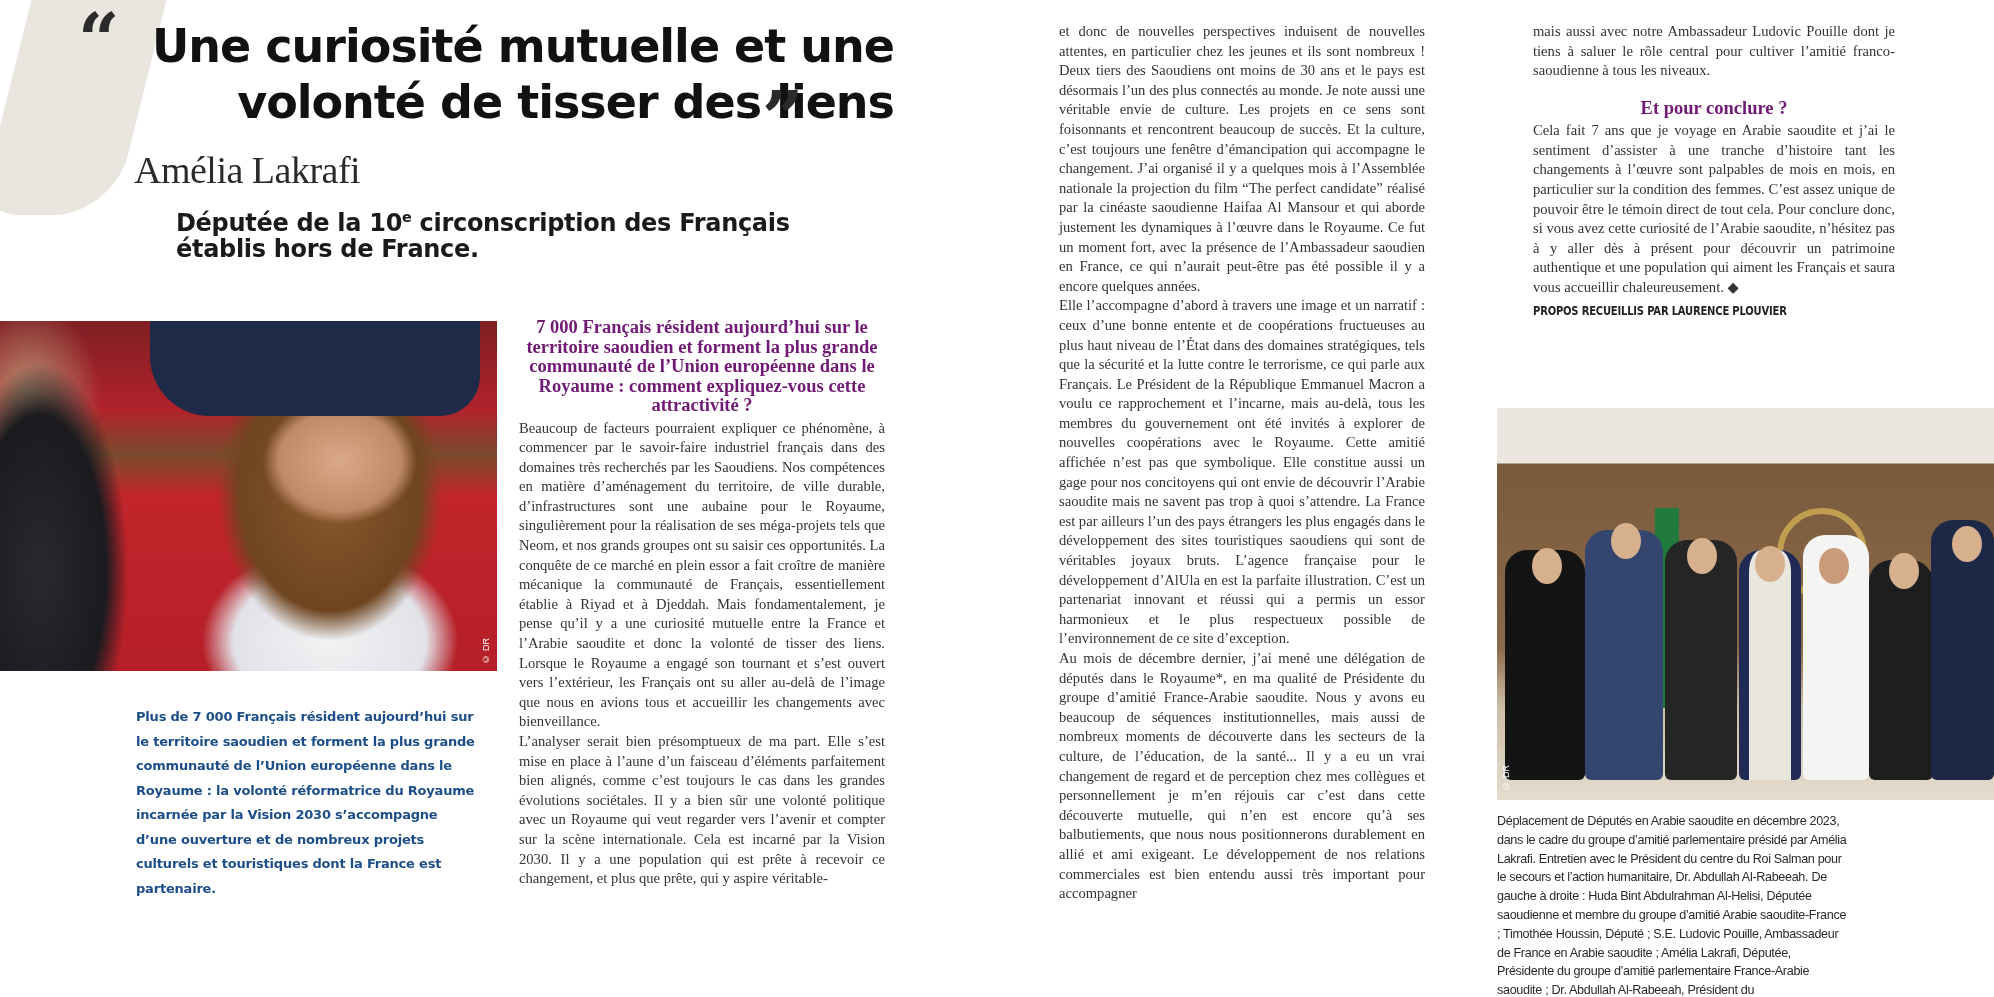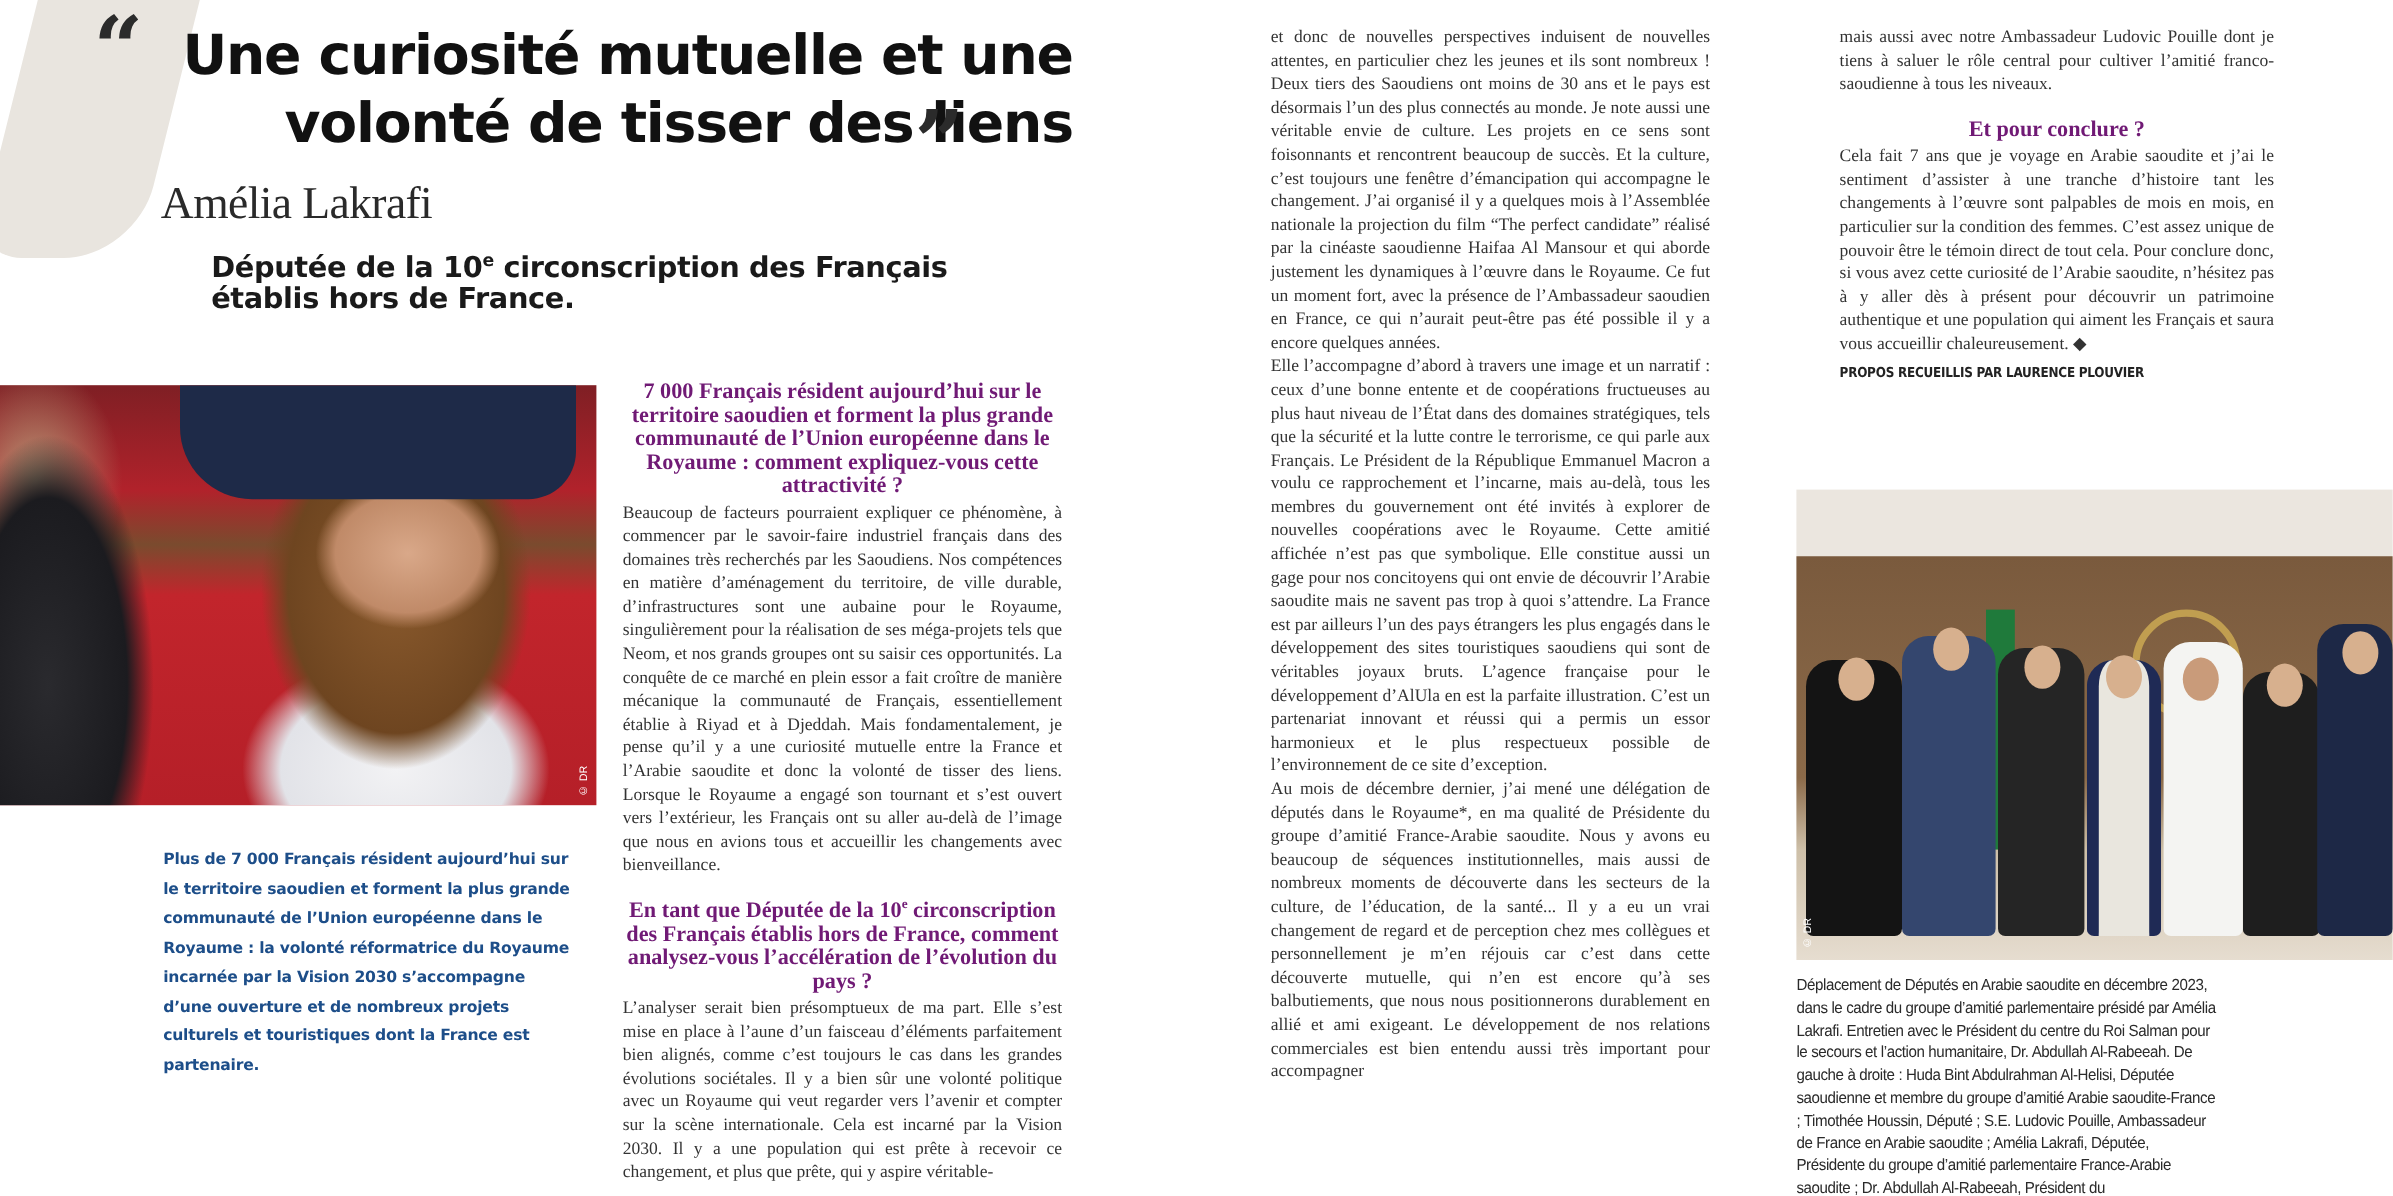--- a/index.html
+++ b/index.html
@@ -135,21 +135,20 @@
   <div class="photo photo-portrait">
     <div class="suit"></div>
     <span class="photo-credit" style="right:6px; bottom:8px;">© DR</span>
   </div>
 
   <div class="pull-quote">Plus de 7 000 Français résident aujourd’hui sur le territoire saoudien et forment la plus grande communauté de l’Union européenne dans le Royaume : la volonté réformatrice du Royaume incarnée par la Vision 2030 s’accompagne d’une ouverture et de nombreux projets culturels et touristiques dont la France est partenaire.</div>
 
   <div class="col col1">
     <h3>7 000 Français résident aujourd’hui sur le territoire saoudien et forment la plus grande communauté de l’Union européenne dans le Royaume : comment expliquez-vous cette attractivité ?</h3>
     <p>Beaucoup de facteurs pourraient expliquer ce phénomène, à commencer par le savoir-faire industriel français dans des domaines très recherchés par les Saoudiens. Nos compétences en matière d’aménagement du territoire, de ville durable, d’infrastructures sont une aubaine pour le Royaume, singulièrement pour la réalisation de ses méga-projets tels que Neom, et nos grands groupes ont su saisir ces opportunités. La conquête de ce marché en plein essor a fait croître de manière mécanique la communauté de Français, essentiellement établie à Riyad et à Djeddah. Mais fondamentalement, je pense qu’il y a une curiosité mutuelle entre la France et l’Arabie saoudite et donc la volonté de tisser des liens. Lorsque le Royaume a engagé son tournant et s’est ouvert vers l’extérieur, les Français ont su aller au-delà de l’image que nous en avions tous et accueillir les changements avec bienveillance.</p>
-    <h3 class="q2"><span>En tant que Députée de la 10</span><span class="sup">e</span><span> circonscription des Français établis hors de France, comment analysez-vous l’accélération de l’évolution du pays ?</span></h3>
     <p>L’analyser serait bien présomptueux de ma part. Elle s’est mise en place à l’aune d’un faisceau d’éléments parfaitement bien alignés, comme c’est toujours le cas dans les grandes évolutions sociétales. Il y a bien sûr une volonté politique avec un Royaume qui veut regarder vers l’avenir et compter sur la scène internationale. Cela est incarné par la Vision 2030. Il y a une population qui est prête à recevoir ce changement, et plus que prête, qui y aspire véritable-</p>
   </div>
 
   <div class="col col2">
     <p>et donc de nouvelles perspectives induisent de nouvelles attentes, en particulier chez les jeunes et ils sont nombreux ! Deux tiers des Saoudiens ont moins de 30 ans et le pays est désormais l’un des plus connectés au monde. Je note aussi une véritable envie de culture. Les projets en ce sens sont foisonnants et rencontrent beaucoup de succès. Et la culture, c’est toujours une fenêtre d’émancipation qui accompagne le changement. J’ai organisé il y a quelques mois à l’Assemblée nationale la projection du film “The perfect candidate” réalisé par la cinéaste saoudienne Haifaa Al Mansour et qui aborde justement les dynamiques à l’œuvre dans le Royaume. Ce fut un moment fort, avec la présence de l’Ambassadeur saoudien en France, ce qui n’aurait peut-être pas été possible il y a encore quelques années.</p>
     <p>Elle l’accompagne d’abord à travers une image et un narratif : ceux d’une bonne entente et de coopérations fructueuses au plus haut niveau de l’État dans des domaines stratégiques, tels que la sécurité et la lutte contre le terrorisme, ce qui parle aux Français. Le Président de la République Emmanuel Macron a voulu ce rapprochement et l’incarne, mais au-delà, tous les membres du gouvernement ont été invités à explorer de nouvelles coopérations avec le Royaume. Cette amitié affichée n’est pas que symbolique. Elle constitue aussi un gage pour nos concitoyens qui ont envie de découvrir l’Arabie saoudite mais ne savent pas trop à quoi s’attendre. La France est par ailleurs l’un des pays étrangers les plus engagés dans le développement des sites touristiques saoudiens qui sont de véritables joyaux bruts. L’agence française pour le développement d’AlUla en est la parfaite illustration. C’est un partenariat innovant et réussi qui a permis un essor harmonieux et le plus respectueux possible de l’environnement de ce site d’exception.</p>
     <p>Au mois de décembre dernier, j’ai mené une délégation de députés dans le Royaume*, en ma qualité de Présidente du groupe d’amitié France-Arabie saoudite. Nous y avons eu beaucoup de séquences institutionnelles, mais aussi de nombreux moments de découverte dans les secteurs de la culture, de l’éducation, de la santé... Il y a eu un vrai changement de regard et de perception chez mes collègues et personnellement je m’en réjouis car c’est dans cette découverte mutuelle, qui n’en est encore qu’à ses balbutiements, que nous nous positionnerons durablement en allié et ami exigeant. Le développement de nos relations commerciales est bien entendu aussi très important pour accompagner</p>
   </div>
 
   <div class="col col3">

